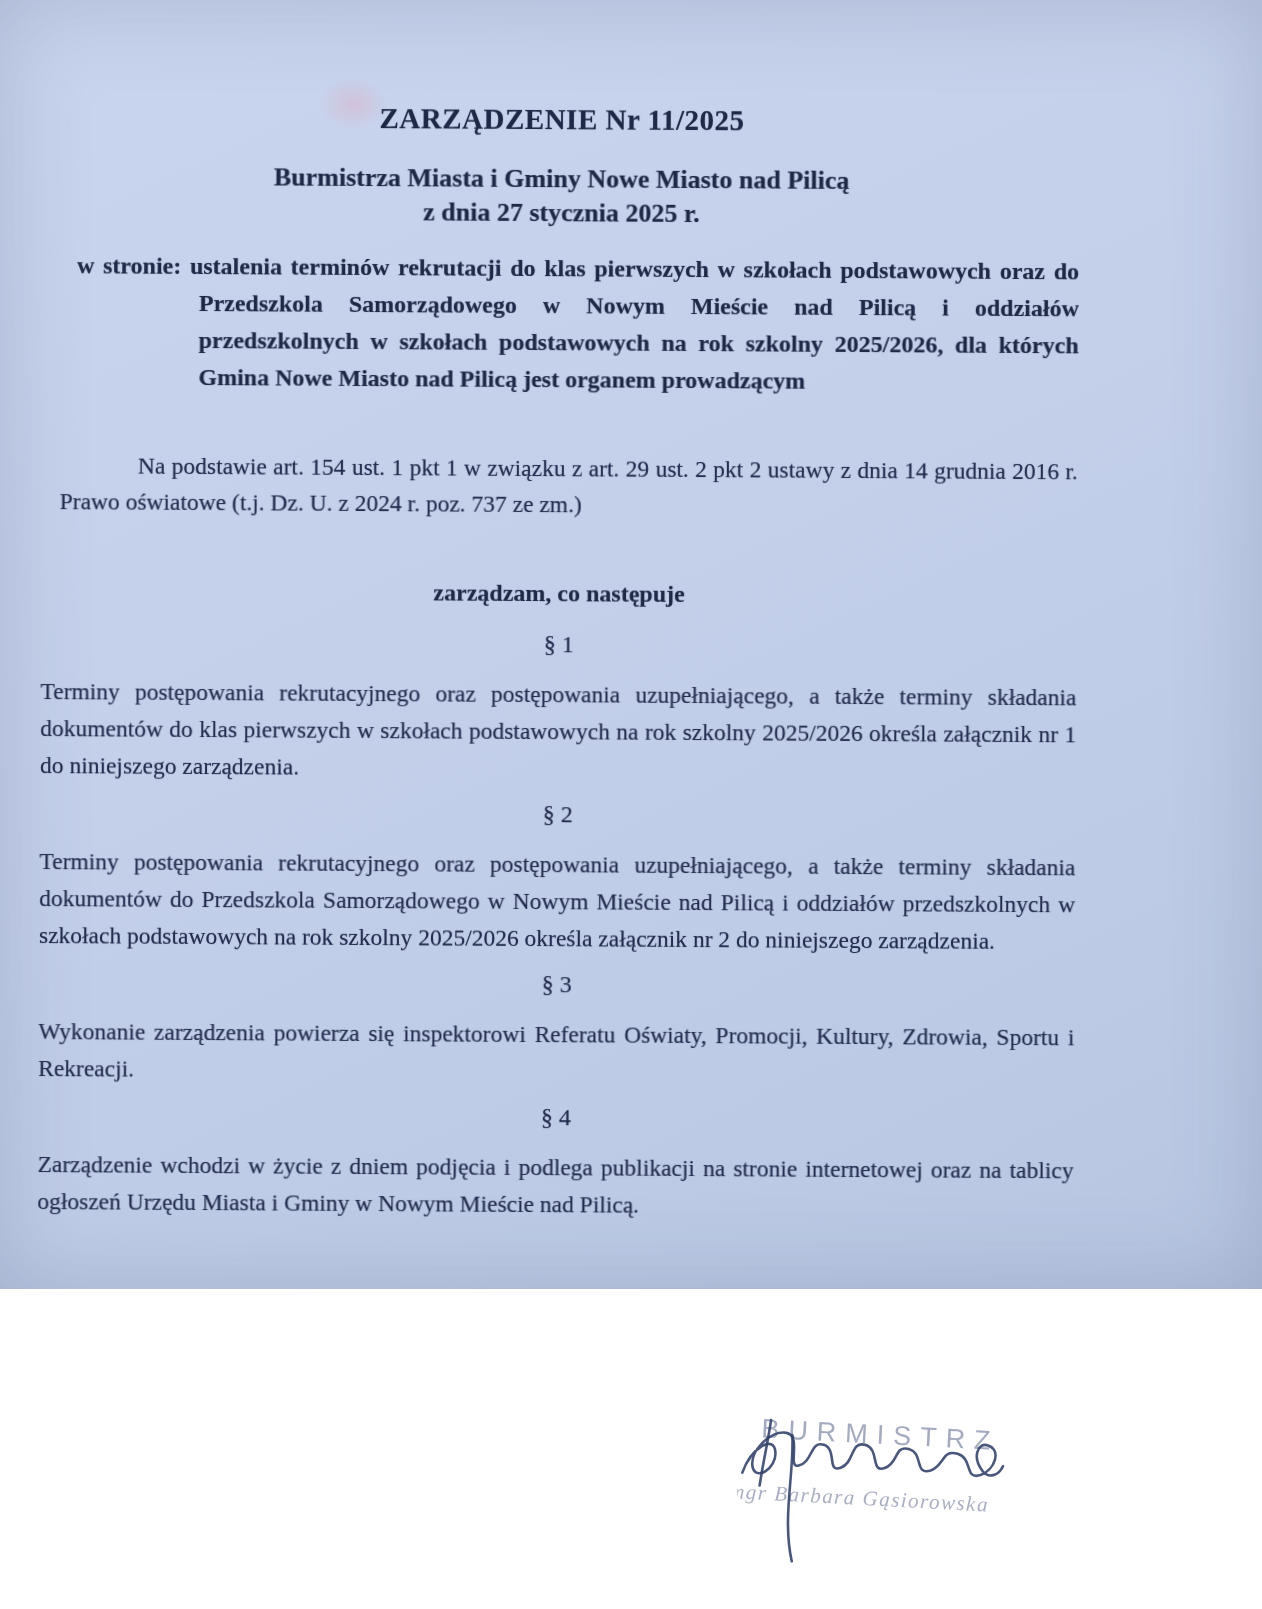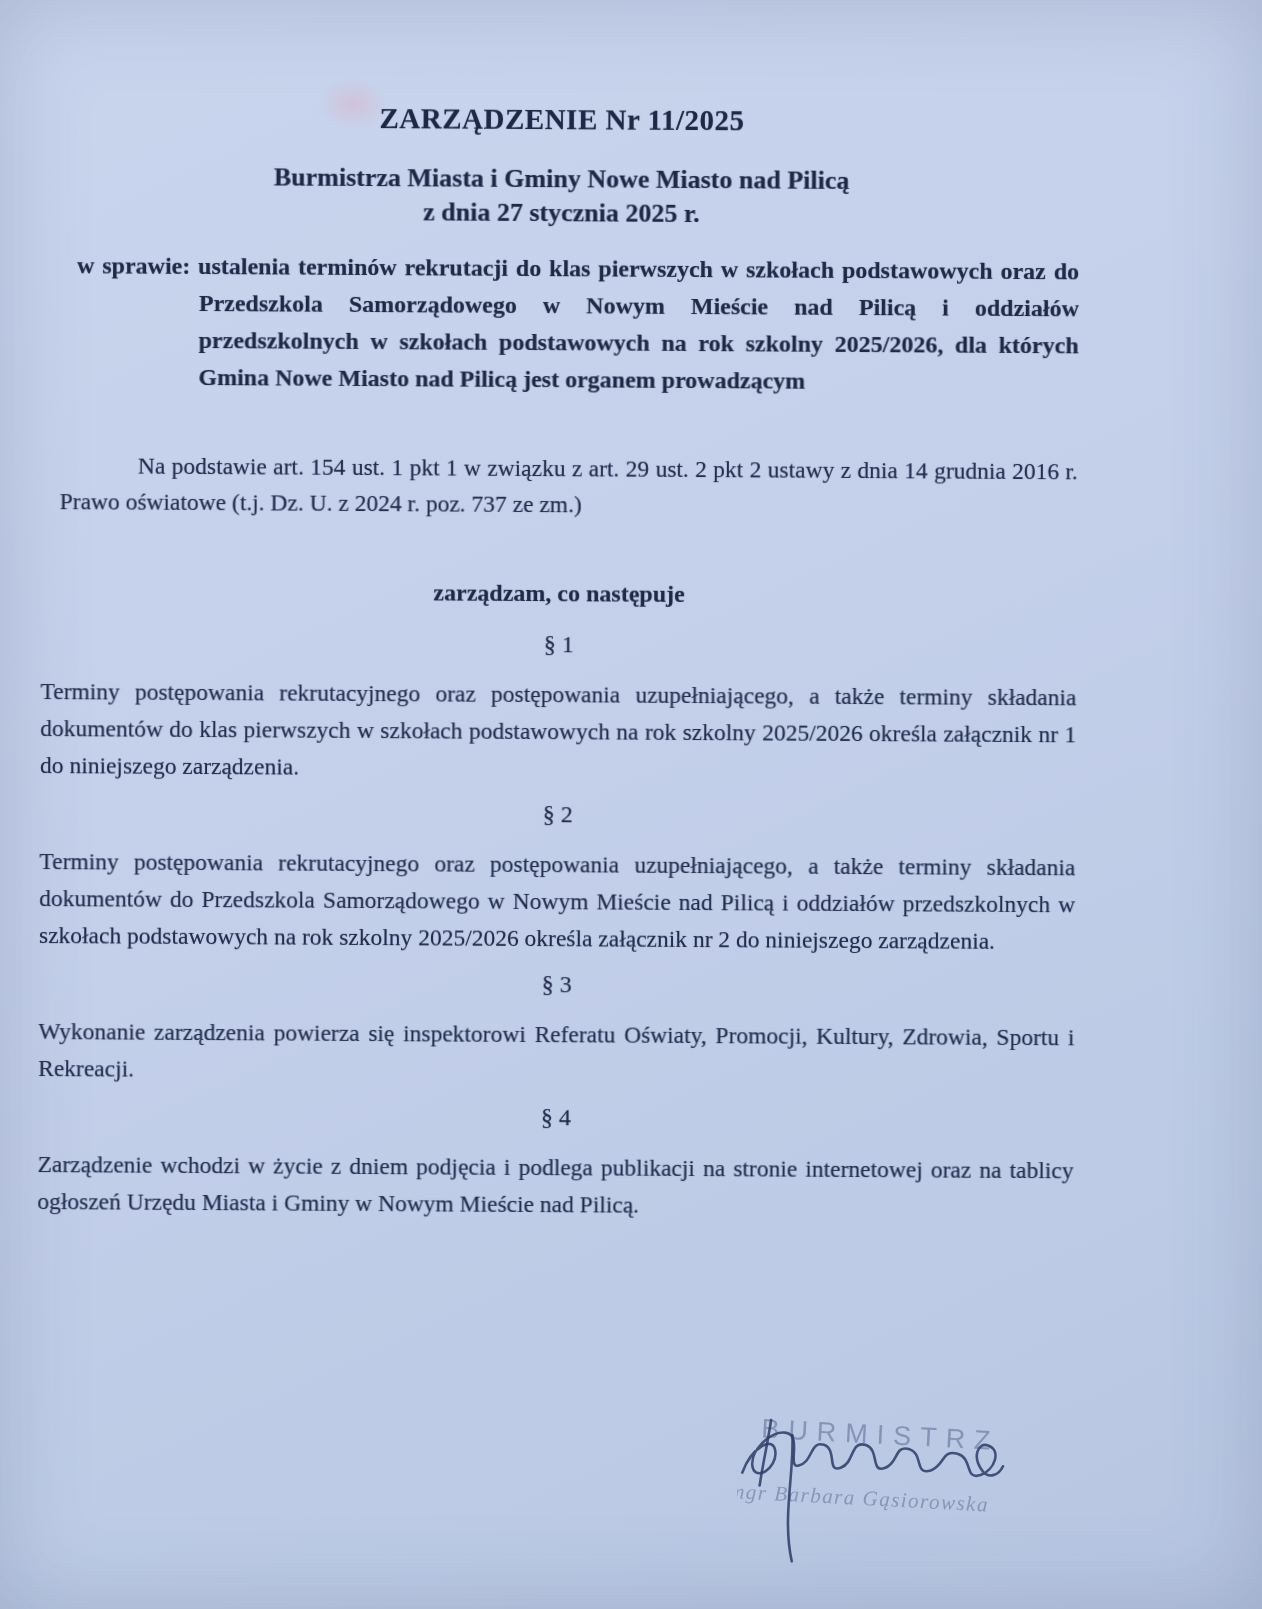--- a/index.html
+++ b/index.html
@@ -1,21 +1,21 @@
 <!DOCTYPE html>
 <html lang="pl"><head>
 <meta charset="utf-8">
 <style>
   html, body { margin: 0; padding: 0; }
   body { width: 1262px; height: 1609px; overflow: hidden; }
 
   .page {
     position: relative;
     width: 1262px;
-    height: 1609px;
+    height: 1289px;
     background: linear-gradient(155deg, #c9d4ed 0%, #c4d0ea 45%, #bccae5 80%, #b7c5e1 100%);
     box-shadow: inset 0 0 90px rgba(70, 82, 120, 0.22);
     font-family: "Liberation Serif", "DejaVu Serif", serif;
     color: #232c4e;
   }
 
   .smudge {
     position: absolute;
     left: 318px; top: 78px;
     width: 70px; height: 52px;
@@ -136,21 +136,21 @@
   <div class="content">
 
     <h1 class="title">ZARZĄDZENIE Nr 11/2025</h1>
 
     <div class="issuer-block">
       <div>Burmistrza Miasta i Gminy Nowe Miasto nad Pilicą</div>
       <div>z dnia 27 stycznia 2025 r.</div>
     </div>
 
     <p class="subject">
-      <span>w sprawie:</span>
+      <span>w stronie:</span>
       <span>ustalenia terminów rekrutacji do klas pierwszych w szkołach podstawowych oraz do Przedszkola Samorządowego w Nowym Mieście nad Pilicą i oddziałów przedszkolnych w szkołach podstawowych na rok szkolny 2025/2026, dla których Gmina Nowe Miasto nad Pilicą jest organem prowadzącym</span>
     </p>
 
     <p class="legal">Na podstawie art. 154 ust. 1 pkt 1 w związku z art. 29 ust. 2 pkt 2 ustawy z dnia 14 grudnia 2016 r. Prawo oświatowe (t.j. Dz. U. z 2024 r. poz. 737 ze zm.)</p>
 
     <p class="order-intro">zarządzam, co następuje</p>
 
     <div class="sec-head">§ 1</div>
     <p class="para">Terminy postępowania rekrutacyjnego oraz postępowania uzupełniającego, a także terminy składania dokumentów do klas pierwszych w szkołach podstawowych na rok szkolny 2025/2026 określa załącznik nr 1 do niniejszego zarządzenia.</p>
 

